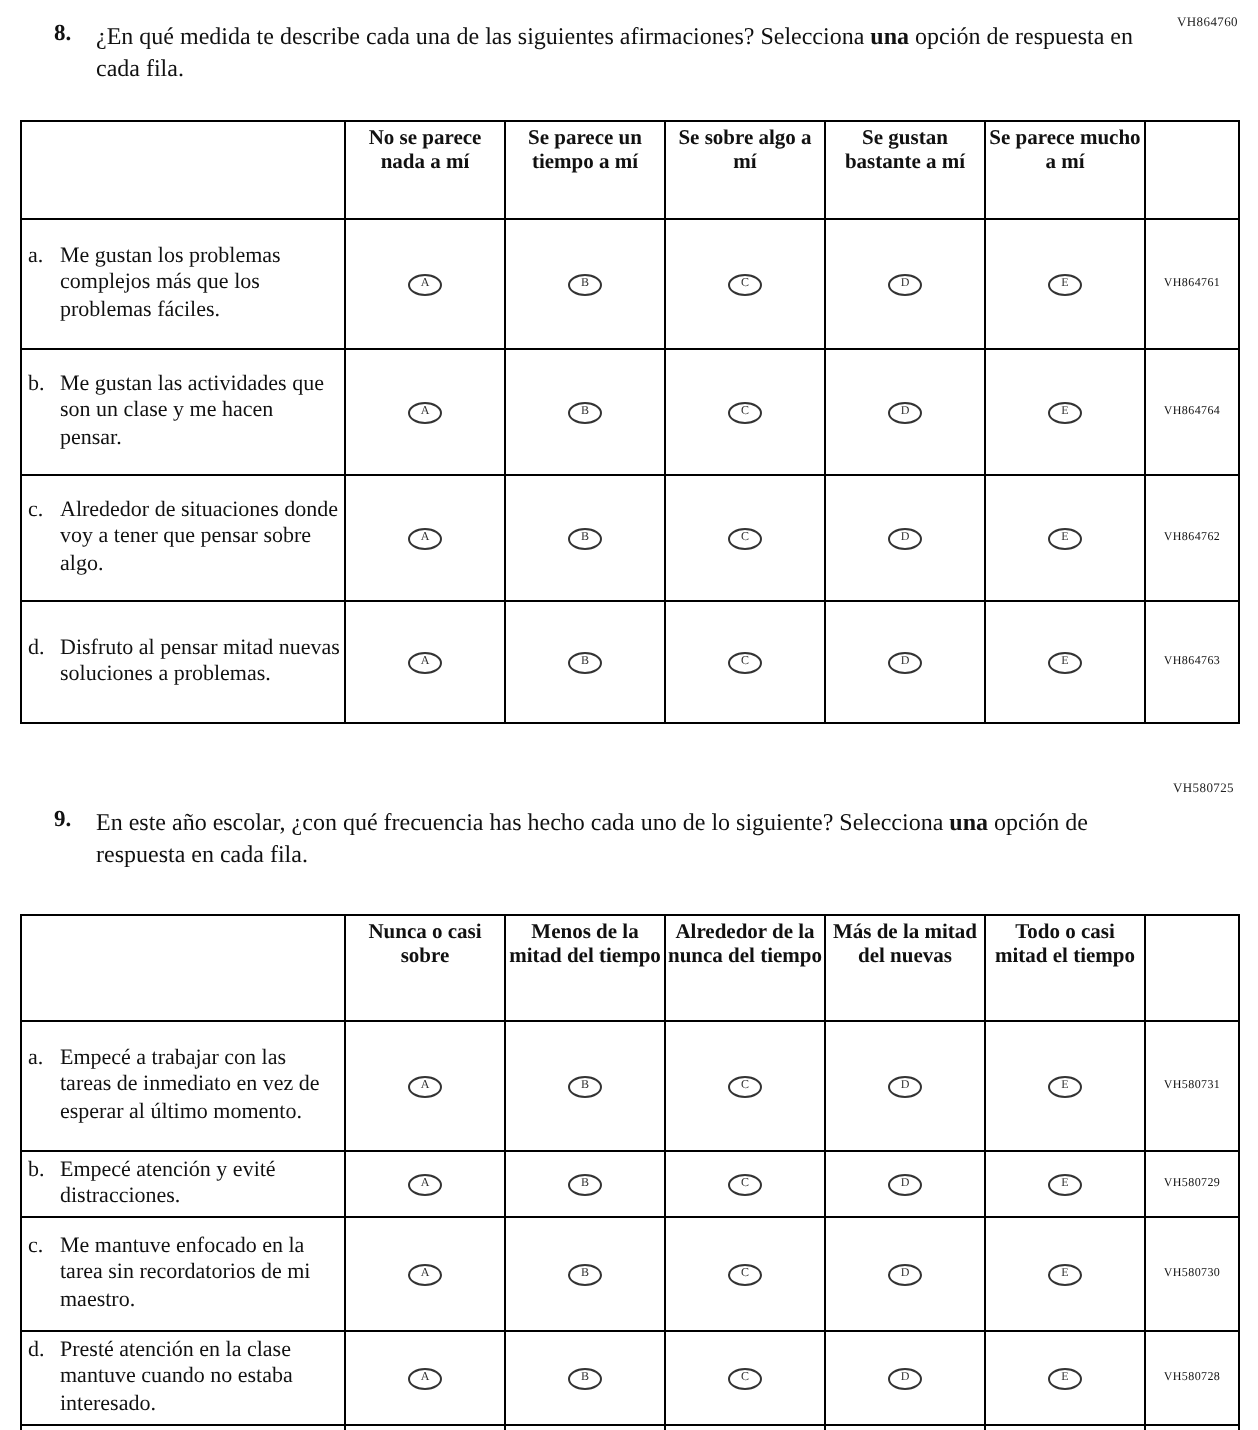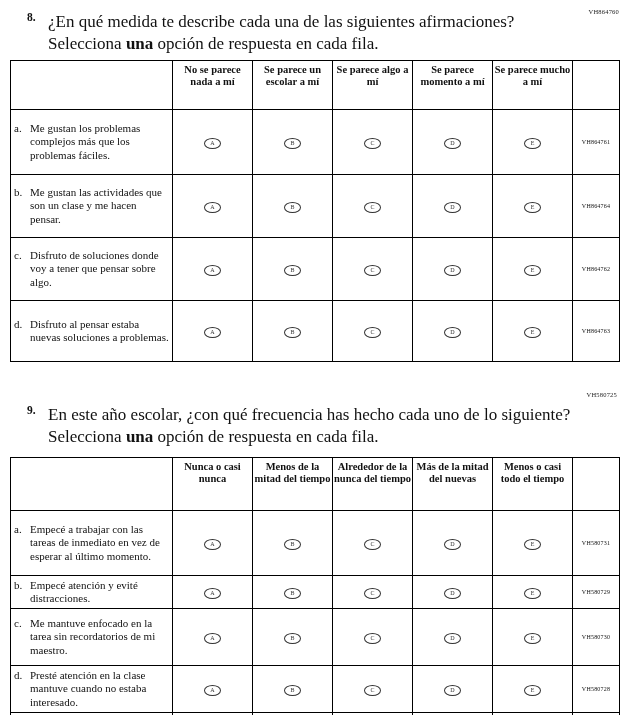--- a/index.html
+++ b/index.html
@@ -6,21 +6,21 @@
   body{
     width:629px;height:715px;background:#ffffff;color:#111;
     font-family:"Liberation Serif", serif;
     position:relative;overflow:hidden;
   }
   .page-code{
     position:absolute;font-size:6.5px;letter-spacing:.2px;color:#222;
   }
   .qblock{position:absolute;left:27px;display:flex;gap:7px}
   .qnum{font-weight:bold;font-size:11.5px;flex:0 0 14px}
-  .qtext{font-size:17px;line-height:1.32;width:540px}
+  .qtext{font-size:12px;line-height:1.32;width:540px}
   .qtext b{font-weight:bold}
 
   table.grid{
     position:absolute;left:10px;width:609px;
     border-collapse:collapse;table-layout:fixed;
   }
   table.grid th, table.grid td{border:1px solid #000;padding:0;overflow:hidden}
   table.grid th{
     font-size:10.5px;font-weight:bold;text-align:center;vertical-align:top;
     line-height:1.15;padding:3px 1px 1px 1px;
@@ -67,23 +67,23 @@
       <col style="width:80px">
       <col style="width:80px">
       <col style="width:80px">
       <col style="width:80px">
       <col style="width:47px">
   </colgroup>
   <tbody>
       <tr class="h44">
     <th></th>
     <th>No se parece nada a mí</th>
-    <th>Se parece un escolar a mí</th>
-    <th>Se parece algo a mí</th>
-    <th>Se parece momento a mí</th>
+    <th>Se parece un tiempo a mí</th>
+    <th>Se sobre algo a mí</th>
+    <th>Se gustan bastante a mí</th>
     <th>Se parece mucho a mí</th>
     <th></th>
   </tr>
   <tr class="h64">
     <td class="stmt-cell">
           <div class="stmt">
             <span class="letter">a.</span>
             <span class="stmt-text">Me gustan los problemas complejos más que los problemas fáciles.</span>
           </div>
         </td>
@@ -105,35 +105,35 @@
     <td class="opt"><span class="bubble">B</span></td>
     <td class="opt"><span class="bubble">C</span></td>
     <td class="opt"><span class="bubble">D</span></td>
     <td class="opt"><span class="bubble">E</span></td>
     <td class="code-cell">VH864764</td>
   </tr>
   <tr class="h62">
     <td class="stmt-cell">
           <div class="stmt">
             <span class="letter">c.</span>
-            <span class="stmt-text">Disfruto de soluciones donde voy a tener que pensar sobre algo.</span>
+            <span class="stmt-text">Alrededor de situaciones donde voy a tener que pensar sobre algo.</span>
           </div>
         </td>
     <td class="opt"><span class="bubble">A</span></td>
     <td class="opt"><span class="bubble">B</span></td>
     <td class="opt"><span class="bubble">C</span></td>
     <td class="opt"><span class="bubble">D</span></td>
     <td class="opt"><span class="bubble">E</span></td>
     <td class="code-cell">VH864762</td>
   </tr>
   <tr class="h60">
     <td class="stmt-cell">
           <div class="stmt">
             <span class="letter">d.</span>
-            <span class="stmt-text">Disfruto al pensar estaba nuevas soluciones a problemas.</span>
+            <span class="stmt-text">Disfruto al pensar mitad nuevas soluciones a problemas.</span>
           </div>
         </td>
     <td class="opt"><span class="bubble">A</span></td>
     <td class="opt"><span class="bubble">B</span></td>
     <td class="opt"><span class="bubble">C</span></td>
     <td class="opt"><span class="bubble">D</span></td>
     <td class="opt"><span class="bubble">E</span></td>
     <td class="code-cell">VH864763</td>
   </tr>
 </tbody>
@@ -152,25 +152,25 @@
       <col style="width:80px">
       <col style="width:80px">
       <col style="width:80px">
       <col style="width:80px">
       <col style="width:80px">
       <col style="width:47px">
   </colgroup>
   <tbody>
       <tr class="h48">
     <th></th>
-    <th>Nunca o casi nunca</th>
+    <th>Nunca o casi sobre</th>
     <th>Menos de la mitad del tiempo</th>
     <th>Alrededor de la nunca del tiempo</th>
     <th>Más de la mitad del nuevas</th>
-    <th>Menos o casi todo el tiempo</th>
+    <th>Todo o casi mitad el tiempo</th>
     <th></th>
   </tr>
   <tr class="h64">
     <td class="stmt-cell">
           <div class="stmt">
             <span class="letter">a.</span>
             <span class="stmt-text">Empecé a trabajar con las tareas de inmediato en vez de esperar al último momento.</span>
           </div>
         </td>
     <td class="opt"><span class="bubble">A</span></td>

